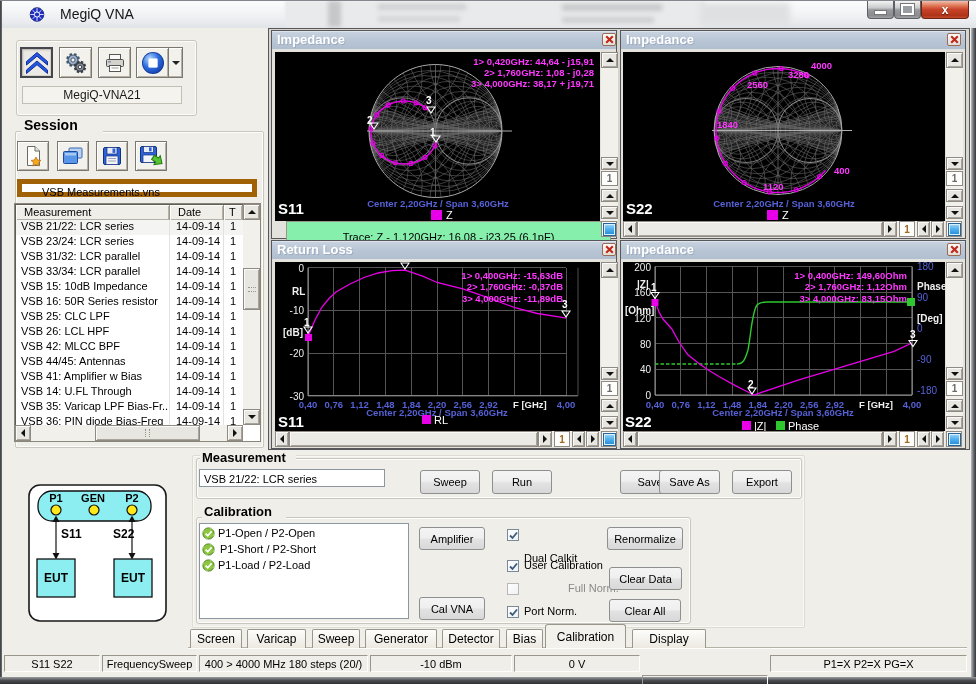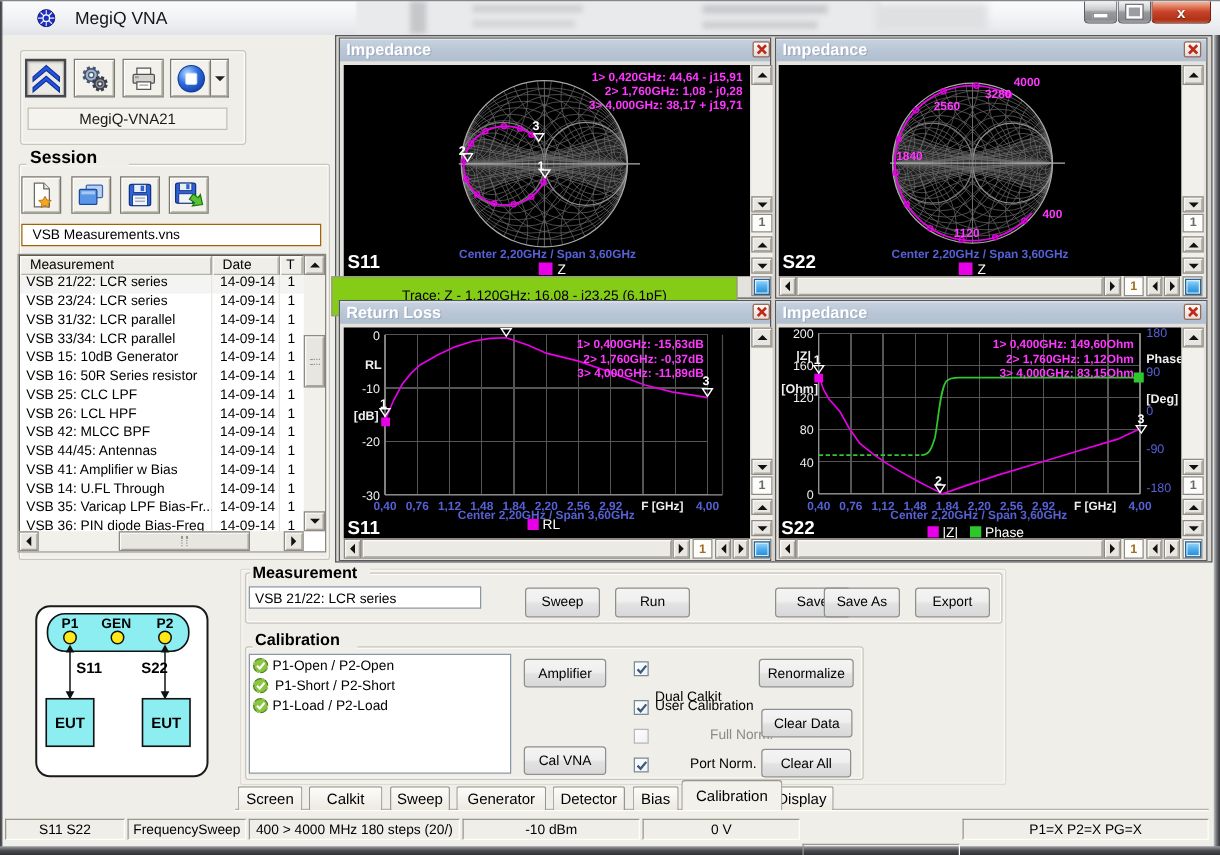--- a/index.html
+++ b/index.html
@@ -115,38 +115,38 @@
   </div>
 <div style="position:absolute;left:135px;top:141px;width:32px;height:30px;box-sizing:border-box;border:1px solid #7c786f;background:#f2f1ec;box-shadow:inset 1px 1px 0 #fff,inset -1px -1px 0 #b5b1a8;display:flex;align-items:center;justify-content:center;">
     <svg width="26" height="24" viewBox="0 0 26 24">
       <rect x="2.5" y="2.5" width="16" height="16" rx="1.5" fill="#2f62d8" stroke="#10337e" stroke-width="1"></rect>
       <rect x="5.5" y="2.5" width="10" height="6" fill="#e8edf6" stroke="#10337e" stroke-width="0.7"></rect>
       <rect x="11" y="3.3" width="2.6" height="4" fill="#2f62d8"></rect>
       <rect x="5" y="11" width="11" height="7.5" fill="#f2f4f8" stroke="#10337e" stroke-width="0.7"></rect>
       <path d="M14 13 h5 v-3 l6 5.5 -6 5.5 v-3 h-5 Z" fill="#58c434" stroke="#1e7a10" stroke-width="1" transform="rotate(35 18 16)"></path>
     </svg>
   </div>
-<div style="position:absolute;left:17px;top:179px;width:240px;height:18px;box-sizing:border-box;border:1px solid #a16207;background:#fff;font:11px 'Liberation Sans', sans-serif;color:#000;padding:2px 0 0 8px;white-space:nowrap;">VSB Measurements.vns</div>
+<div style="position:absolute;left:17px;top:179px;width:240px;height:18px;box-sizing:border-box;border:5px solid #a16207;background:#fff;font:11px 'Liberation Sans', sans-serif;color:#000;padding:2px 0 0 20px;white-space:nowrap;">VSB Measurements.vns</div>
 <div style="position:absolute;left:14px;top:203px;width:247px;height:239px;box-sizing:border-box;border:1px solid #8a867c;background:#fff;box-shadow:inset 1px 1px 0 #5f5b55;"></div>
 <div style="position:absolute;left:16px;top:205px;width:154px;height:15px;box-sizing:border-box;background:#efeee8;border-right:1px solid #9a968c;box-shadow:inset 1px 1px 0 #fdfdfb,inset -1px -1px 0 #b5b1a8;font:11px 'Liberation Sans', sans-serif;color:#000;padding:1px 0 0 5px;white-space:nowrap;overflow:hidden;padding-left:8px;">Measurement</div>
 <div style="position:absolute;left:170px;top:205px;width:54px;height:15px;box-sizing:border-box;background:#efeee8;border-right:1px solid #9a968c;box-shadow:inset 1px 1px 0 #fdfdfb,inset -1px -1px 0 #b5b1a8;font:11px 'Liberation Sans', sans-serif;color:#000;padding:1px 0 0 5px;white-space:nowrap;overflow:hidden;padding-left:8px;">Date</div>
 <div style="position:absolute;left:224px;top:205px;width:19px;height:15px;box-sizing:border-box;background:#efeee8;border-right:1px solid #9a968c;box-shadow:inset 1px 1px 0 #fdfdfb,inset -1px -1px 0 #b5b1a8;font:11px 'Liberation Sans', sans-serif;color:#000;padding:1px 0 0 5px;white-space:nowrap;overflow:hidden;">T</div>
 <div style="position:absolute;left:16px;top:220px;width:154px;height:15px;background:#f4f4f2;font:11px 'Liberation Sans', sans-serif;color:#000;padding-left:5px;white-space:nowrap;overflow:hidden;box-sizing:border-box;border-right:1px solid #e4e2dc;">VSB 21/22: LCR series</div>
 <div style="position:absolute;left:170px;top:220px;width:54px;height:15px;background:#f4f4f2;font:11px 'Liberation Sans', sans-serif;color:#000;padding-left:6px;box-sizing:border-box;border-right:1px solid #e4e2dc;">14-09-14</div>
 <div style="position:absolute;left:224px;top:220px;width:19px;height:15px;background:#f4f4f2;font:11px 'Liberation Sans', sans-serif;color:#000;padding-left:6px;box-sizing:border-box;">1</div>
 <div style="position:absolute;left:16px;top:235px;width:154px;height:15px;background:#fff;font:11px 'Liberation Sans', sans-serif;color:#000;padding-left:5px;white-space:nowrap;overflow:hidden;box-sizing:border-box;border-right:1px solid #e4e2dc;">VSB 23/24: LCR series</div>
 <div style="position:absolute;left:170px;top:235px;width:54px;height:15px;background:#fff;font:11px 'Liberation Sans', sans-serif;color:#000;padding-left:6px;box-sizing:border-box;border-right:1px solid #e4e2dc;">14-09-14</div>
 <div style="position:absolute;left:224px;top:235px;width:19px;height:15px;background:#fff;font:11px 'Liberation Sans', sans-serif;color:#000;padding-left:6px;box-sizing:border-box;">1</div>
 <div style="position:absolute;left:16px;top:250px;width:154px;height:15px;background:#fff;font:11px 'Liberation Sans', sans-serif;color:#000;padding-left:5px;white-space:nowrap;overflow:hidden;box-sizing:border-box;border-right:1px solid #e4e2dc;">VSB 31/32: LCR parallel</div>
 <div style="position:absolute;left:170px;top:250px;width:54px;height:15px;background:#fff;font:11px 'Liberation Sans', sans-serif;color:#000;padding-left:6px;box-sizing:border-box;border-right:1px solid #e4e2dc;">14-09-14</div>
 <div style="position:absolute;left:224px;top:250px;width:19px;height:15px;background:#fff;font:11px 'Liberation Sans', sans-serif;color:#000;padding-left:6px;box-sizing:border-box;">1</div>
 <div style="position:absolute;left:16px;top:265px;width:154px;height:15px;background:#fff;font:11px 'Liberation Sans', sans-serif;color:#000;padding-left:5px;white-space:nowrap;overflow:hidden;box-sizing:border-box;border-right:1px solid #e4e2dc;">VSB 33/34: LCR parallel</div>
 <div style="position:absolute;left:170px;top:265px;width:54px;height:15px;background:#fff;font:11px 'Liberation Sans', sans-serif;color:#000;padding-left:6px;box-sizing:border-box;border-right:1px solid #e4e2dc;">14-09-14</div>
 <div style="position:absolute;left:224px;top:265px;width:19px;height:15px;background:#fff;font:11px 'Liberation Sans', sans-serif;color:#000;padding-left:6px;box-sizing:border-box;">1</div>
-<div style="position:absolute;left:16px;top:280px;width:154px;height:15px;background:#fff;font:11px 'Liberation Sans', sans-serif;color:#000;padding-left:5px;white-space:nowrap;overflow:hidden;box-sizing:border-box;border-right:1px solid #e4e2dc;">VSB 15: 10dB Generator</div>
+<div style="position:absolute;left:16px;top:280px;width:154px;height:15px;background:#fff;font:11px 'Liberation Sans', sans-serif;color:#000;padding-left:5px;white-space:nowrap;overflow:hidden;box-sizing:border-box;border-right:1px solid #e4e2dc;">VSB 15: 10dB Impedance</div>
 <div style="position:absolute;left:170px;top:280px;width:54px;height:15px;background:#fff;font:11px 'Liberation Sans', sans-serif;color:#000;padding-left:6px;box-sizing:border-box;border-right:1px solid #e4e2dc;">14-09-14</div>
 <div style="position:absolute;left:224px;top:280px;width:19px;height:15px;background:#fff;font:11px 'Liberation Sans', sans-serif;color:#000;padding-left:6px;box-sizing:border-box;">1</div>
 <div style="position:absolute;left:16px;top:295px;width:154px;height:15px;background:#fff;font:11px 'Liberation Sans', sans-serif;color:#000;padding-left:5px;white-space:nowrap;overflow:hidden;box-sizing:border-box;border-right:1px solid #e4e2dc;">VSB 16: 50R Series resistor</div>
 <div style="position:absolute;left:170px;top:295px;width:54px;height:15px;background:#fff;font:11px 'Liberation Sans', sans-serif;color:#000;padding-left:6px;box-sizing:border-box;border-right:1px solid #e4e2dc;">14-09-14</div>
 <div style="position:absolute;left:224px;top:295px;width:19px;height:15px;background:#fff;font:11px 'Liberation Sans', sans-serif;color:#000;padding-left:6px;box-sizing:border-box;">1</div>
 <div style="position:absolute;left:16px;top:310px;width:154px;height:15px;background:#fff;font:11px 'Liberation Sans', sans-serif;color:#000;padding-left:5px;white-space:nowrap;overflow:hidden;box-sizing:border-box;border-right:1px solid #e4e2dc;">VSB 25: CLC LPF</div>
 <div style="position:absolute;left:170px;top:310px;width:54px;height:15px;background:#fff;font:11px 'Liberation Sans', sans-serif;color:#000;padding-left:6px;box-sizing:border-box;border-right:1px solid #e4e2dc;">14-09-14</div>
 <div style="position:absolute;left:224px;top:310px;width:19px;height:15px;background:#fff;font:11px 'Liberation Sans', sans-serif;color:#000;padding-left:6px;box-sizing:border-box;">1</div>
 <div style="position:absolute;left:16px;top:325px;width:154px;height:15px;background:#fff;font:11px 'Liberation Sans', sans-serif;color:#000;padding-left:5px;white-space:nowrap;overflow:hidden;box-sizing:border-box;border-right:1px solid #e4e2dc;">VSB 26: LCL HPF</div>
 <div style="position:absolute;left:170px;top:325px;width:54px;height:15px;background:#fff;font:11px 'Liberation Sans', sans-serif;color:#000;padding-left:6px;box-sizing:border-box;border-right:1px solid #e4e2dc;">14-09-14</div>
@@ -256,34 +256,34 @@
     </svg>
   </div>
 <div style="position:absolute;left:524px;top:559px;font:11px 'Liberation Sans', sans-serif;color:#000;white-space:nowrap;">User Calibration</div>
 <div style="position:absolute;left:507px;top:583px;width:12px;height:12px;box-sizing:border-box;border:1px solid #b8b8b8;background:linear-gradient(135deg,#fefefe,#eef1f4);"></div>
 <div style="position:absolute;left:524px;top:582px;font:11px 'Liberation Sans', sans-serif;color:#8a8a8a;white-space:nowrap;margin-left:44px;">Full Norm.</div>
 <div style="position:absolute;left:507px;top:606px;width:12px;height:12px;box-sizing:border-box;border:1px solid #7a8a99;background:linear-gradient(135deg,#fefefe,#eef1f4);">
     <svg width="11" height="11" style="position:absolute;left:0;top:0">
       <polyline points="2,5.5 4.5,8 9,2.5" fill="none" stroke="#39597e" stroke-width="1.8"></polyline>
     </svg>
   </div>
-<div style="position:absolute;left:524px;top:605px;font:11px 'Liberation Sans', sans-serif;color:#000;white-space:nowrap;margin-left:28px;">Port Norm.</div>
+<div style="position:absolute;left:524px;top:605px;font:11px 'Liberation Sans', sans-serif;color:#000;white-space:nowrap;">Port Norm.</div>
 <div style="position:absolute;left:607px;top:527px;width:76px;height:23px;box-sizing:border-box;border:1px solid #8e8f8f;border-radius:3px;background:linear-gradient(180deg,#f4f4f4 0%,#efefef 45%,#e2e2e2 55%,#d8d8d8 100%);display:flex;align-items:center;justify-content:center;font:11px 'Liberation Sans', sans-serif;color:#000;white-space:nowrap;">Renormalize</div>
 <div style="position:absolute;left:609px;top:567px;width:73px;height:23px;box-sizing:border-box;border:1px solid #8e8f8f;border-radius:3px;background:linear-gradient(180deg,#f4f4f4 0%,#efefef 45%,#e2e2e2 55%,#d8d8d8 100%);display:flex;align-items:center;justify-content:center;font:11px 'Liberation Sans', sans-serif;color:#000;white-space:nowrap;">Clear Data</div>
 <div style="position:absolute;left:609px;top:599px;width:72px;height:23px;box-sizing:border-box;border:1px solid #8e8f8f;border-radius:3px;background:linear-gradient(180deg,#f4f4f4 0%,#efefef 45%,#e2e2e2 55%,#d8d8d8 100%);display:flex;align-items:center;justify-content:center;font:11px 'Liberation Sans', sans-serif;color:#000;white-space:nowrap;">Clear All</div>
 <div style="position:absolute;left:188px;top:647px;width:779px;height:1px;background:#b5b2a8;"></div>
 <div style="position:absolute;left:188px;top:648px;width:779px;height:1px;background:#fdfdfb;"></div>
 <div style="position:absolute;left:190px;top:629px;width:52px;height:19px;box-sizing:border-box;border:1px solid #9a968c;border-bottom:none;border-radius:2px 2px 0 0;background:linear-gradient(180deg,#fdfdfb,#ece9e0);display:flex;align-items:center;justify-content:center;font:12px 'Liberation Sans', sans-serif;color:#000;white-space:nowrap;">Screen</div>
-<div style="position:absolute;left:247px;top:629px;width:59px;height:19px;box-sizing:border-box;border:1px solid #9a968c;border-bottom:none;border-radius:2px 2px 0 0;background:linear-gradient(180deg,#fdfdfb,#ece9e0);display:flex;align-items:center;justify-content:center;font:12px 'Liberation Sans', sans-serif;color:#000;white-space:nowrap;">Calkit</div>
+<div style="position:absolute;left:247px;top:629px;width:59px;height:19px;box-sizing:border-box;border:1px solid #9a968c;border-bottom:none;border-radius:2px 2px 0 0;background:linear-gradient(180deg,#fdfdfb,#ece9e0);display:flex;align-items:center;justify-content:center;font:12px 'Liberation Sans', sans-serif;color:#000;white-space:nowrap;">Varicap</div>
 <div style="position:absolute;left:312px;top:629px;width:48px;height:19px;box-sizing:border-box;border:1px solid #9a968c;border-bottom:none;border-radius:2px 2px 0 0;background:linear-gradient(180deg,#fdfdfb,#ece9e0);display:flex;align-items:center;justify-content:center;font:12px 'Liberation Sans', sans-serif;color:#000;white-space:nowrap;">Sweep</div>
 <div style="position:absolute;left:365px;top:629px;width:72px;height:19px;box-sizing:border-box;border:1px solid #9a968c;border-bottom:none;border-radius:2px 2px 0 0;background:linear-gradient(180deg,#fdfdfb,#ece9e0);display:flex;align-items:center;justify-content:center;font:12px 'Liberation Sans', sans-serif;color:#000;white-space:nowrap;">Generator</div>
 <div style="position:absolute;left:442px;top:629px;width:58px;height:19px;box-sizing:border-box;border:1px solid #9a968c;border-bottom:none;border-radius:2px 2px 0 0;background:linear-gradient(180deg,#fdfdfb,#ece9e0);display:flex;align-items:center;justify-content:center;font:12px 'Liberation Sans', sans-serif;color:#000;white-space:nowrap;">Detector</div>
 <div style="position:absolute;left:506px;top:629px;width:37px;height:19px;box-sizing:border-box;border:1px solid #9a968c;border-bottom:none;border-radius:2px 2px 0 0;background:linear-gradient(180deg,#fdfdfb,#ece9e0);display:flex;align-items:center;justify-content:center;font:12px 'Liberation Sans', sans-serif;color:#000;white-space:nowrap;">Bias</div>
 <div style="position:absolute;left:545px;top:624px;width:81px;height:24px;box-sizing:border-box;border:1px solid #9a968c;border-bottom:none;border-radius:3px 3px 0 0;background:#f2f1ec;display:flex;align-items:center;justify-content:center;font:12px 'Liberation Sans', sans-serif;color:#000;white-space:nowrap;z-index:5;">Calibration</div>
-<div style="position:absolute;left:616px;top:629px;width:51px;height:19px;box-sizing:border-box;border:1px solid #9a968c;border-bottom:none;border-radius:2px 2px 0 0;background:linear-gradient(180deg,#fdfdfb,#ece9e0);display:flex;align-items:center;justify-content:center;font:12px 'Liberation Sans', sans-serif;color:#000;white-space:nowrap;">Display</div>
+<div style="position:absolute;left:632px;top:629px;width:74px;height:19px;box-sizing:border-box;border:1px solid #9a968c;border-bottom:none;border-radius:2px 2px 0 0;background:linear-gradient(180deg,#fdfdfb,#ece9e0);display:flex;align-items:center;justify-content:center;font:12px 'Liberation Sans', sans-serif;color:#000;white-space:nowrap;">Display</div>
 <div style="position:absolute;left:4px;top:655px;width:96px;height:17px;box-sizing:border-box;border:1px solid #9a968c;border-right-color:#fdfdfb;border-bottom-color:#fdfdfb;display:flex;align-items:center;justify-content:center;font:11px 'Liberation Sans', sans-serif;color:#000;white-space:nowrap;">S11 S22</div>
 <div style="position:absolute;left:102px;top:655px;width:95px;height:17px;box-sizing:border-box;border:1px solid #9a968c;border-right-color:#fdfdfb;border-bottom-color:#fdfdfb;display:flex;align-items:center;justify-content:center;font:11px 'Liberation Sans', sans-serif;color:#000;white-space:nowrap;">FrequencySweep</div>
 <div style="position:absolute;left:199px;top:655px;width:169px;height:17px;box-sizing:border-box;border:1px solid #9a968c;border-right-color:#fdfdfb;border-bottom-color:#fdfdfb;display:flex;align-items:center;justify-content:center;font:11px 'Liberation Sans', sans-serif;color:#000;white-space:nowrap;">400 &gt; 4000 MHz 180 steps (20/)</div>
 <div style="position:absolute;left:370px;top:655px;width:142px;height:17px;box-sizing:border-box;border:1px solid #9a968c;border-right-color:#fdfdfb;border-bottom-color:#fdfdfb;display:flex;align-items:center;justify-content:center;font:11px 'Liberation Sans', sans-serif;color:#000;white-space:nowrap;">-10 dBm</div>
 <div style="position:absolute;left:514px;top:655px;width:126px;height:17px;box-sizing:border-box;border:1px solid #9a968c;border-right-color:#fdfdfb;border-bottom-color:#fdfdfb;display:flex;align-items:center;justify-content:center;font:11px 'Liberation Sans', sans-serif;color:#000;white-space:nowrap;">0 V</div>
 <div style="position:absolute;left:642px;top:655px;width:126px;height:28px;box-sizing:border-box;border:1px solid #9a968c;border-right-color:#fdfdfb;border-bottom-color:#fdfdfb;display:flex;align-items:center;justify-content:center;font:11px 'Liberation Sans', sans-serif;color:#000;white-space:nowrap;margin-top:20px;">0 mA</div>
 <div style="position:absolute;left:770px;top:655px;width:197px;height:17px;box-sizing:border-box;border:1px solid #9a968c;border-right-color:#fdfdfb;border-bottom-color:#fdfdfb;display:flex;align-items:center;justify-content:center;font:11px 'Liberation Sans', sans-serif;color:#000;white-space:nowrap;">P1=X P2=X PG=X</div>
 <div style="position:absolute;left:268px;top:28px;width:702px;height:422px;background:#d8d5ce;border:1px solid #55575b;box-sizing:border-box;"></div>
 <div style="position:absolute;left:271px;top:30px;width:346px;height:209px;box-sizing:border-box;border:1.5px solid #55575b;background:#e4e2dc;"></div>
 <div style="position:absolute;left:272px;top:31px;width:344px;height:18px;background:linear-gradient(180deg,#c9d3e0 0%,#b8c5d5 55%,#b0bfd0 100%);box-shadow:inset 0 1px 0 #dde4ec;font:bold 13px 'Liberation Sans', sans-serif;color:#fff;text-shadow:1px 1px 0 #9dabbe;padding:1px 0 0 5px;box-sizing:border-box;">Impedance</div>
@@ -427,21 +427,21 @@
 <div style="position:absolute;left:601px;top:157px;width:17px;height:13px;background:#e8e6e1;border:1px solid #8f8b84;box-shadow:inset 1px 1px 0 #fbfaf8,inset -1px -1px 0 #a8a49c;display:flex;align-items:center;justify-content:center;box-sizing:border-box;">
     <div style="width:0;height:0;border-left:4px solid transparent;border-right:4px solid transparent;border-top:4px solid #111;"></div>
   </div>
 <div style="position:absolute;left:601px;top:171px;width:17px;height:15px;background:#fdfdfb;border:1px solid #8f8b84;box-sizing:border-box;display:flex;align-items:center;justify-content:center;font:bold 10px 'Liberation Sans', sans-serif;color:#6a6a6a;">1</div>
 <div style="position:absolute;left:601px;top:189px;width:17px;height:13px;background:#e8e6e1;border:1px solid #8f8b84;box-shadow:inset 1px 1px 0 #fbfaf8,inset -1px -1px 0 #a8a49c;display:flex;align-items:center;justify-content:center;box-sizing:border-box;">
     <div style="width:0;height:0;border-left:4px solid transparent;border-right:4px solid transparent;border-bottom:4px solid #111;"></div>
   </div>
 <div style="position:absolute;left:601px;top:206px;width:17px;height:13px;background:#e8e6e1;border:1px solid #8f8b84;box-shadow:inset 1px 1px 0 #fbfaf8,inset -1px -1px 0 #a8a49c;display:flex;align-items:center;justify-content:center;box-sizing:border-box;">
     <div style="width:0;height:0;border-left:4px solid transparent;border-right:4px solid transparent;border-top:4px solid #111;"></div>
   </div>
-<div style="position:absolute;left:265px;top:221px;width:325px;height:32px;box-sizing:border-box;background:#84cc16;border:1px solid #9a968c;font:11px 'Liberation Sans', sans-serif;color:#000;display:flex;align-items:center;justify-content:center;white-space:nowrap;">Trace: Z - 1,120GHz: 16,08 - j23,25 (6,1pF)</div>
+<div style="position:absolute;left:286px;top:221px;width:325px;height:32px;box-sizing:border-box;background:#86efac;border:1px solid #9a968c;font:11px 'Liberation Sans', sans-serif;color:#000;display:flex;align-items:center;justify-content:center;white-space:nowrap;">Trace: Z - 1,120GHz: 16,08 - j23,25 (6,1pF)</div>
 <div style="position:absolute;left:601px;top:221px;width:16px;height:16px;background:#e8e6e1;border:1px solid #8f8b84;box-shadow:inset 1px 1px 0 #fbfaf8,inset -1px -1px 0 #a8a49c;display:flex;align-items:center;justify-content:center;box-sizing:border-box;">
     <div style="width:11px;height:11px;border:1px solid #2a6496;background:linear-gradient(180deg,#9fd8f8 0%,#55b0ee 45%,#1f8ad8 100%);box-shadow:inset 0 0 0 1px #d8f0fc;"></div>
   </div>
 <div style="position:absolute;left:620px;top:30px;width:346px;height:209px;box-sizing:border-box;border:1.5px solid #55575b;background:#e4e2dc;"></div>
 <div style="position:absolute;left:621px;top:31px;width:344px;height:18px;background:linear-gradient(180deg,#c9d3e0 0%,#b8c5d5 55%,#b0bfd0 100%);box-shadow:inset 0 1px 0 #dde4ec;font:bold 13px 'Liberation Sans', sans-serif;color:#fff;text-shadow:1px 1px 0 #9dabbe;padding:1px 0 0 5px;box-sizing:border-box;">Impedance</div>
 <div style="position:absolute;left:947px;top:33px;width:14px;height:13px;box-sizing:border-box;border:1px solid #9a6a55;border-radius:2px;background:linear-gradient(180deg,#fdfbf8,#e2ded8);display:flex;align-items:center;justify-content:center;">
     <svg width="9" height="9">
       <path d="M1.2 1.2 L7.8 7.8 M7.8 1.2 L1.2 7.8" stroke="#c0281a" stroke-width="2.1"></path>
     </svg>
   </div>

